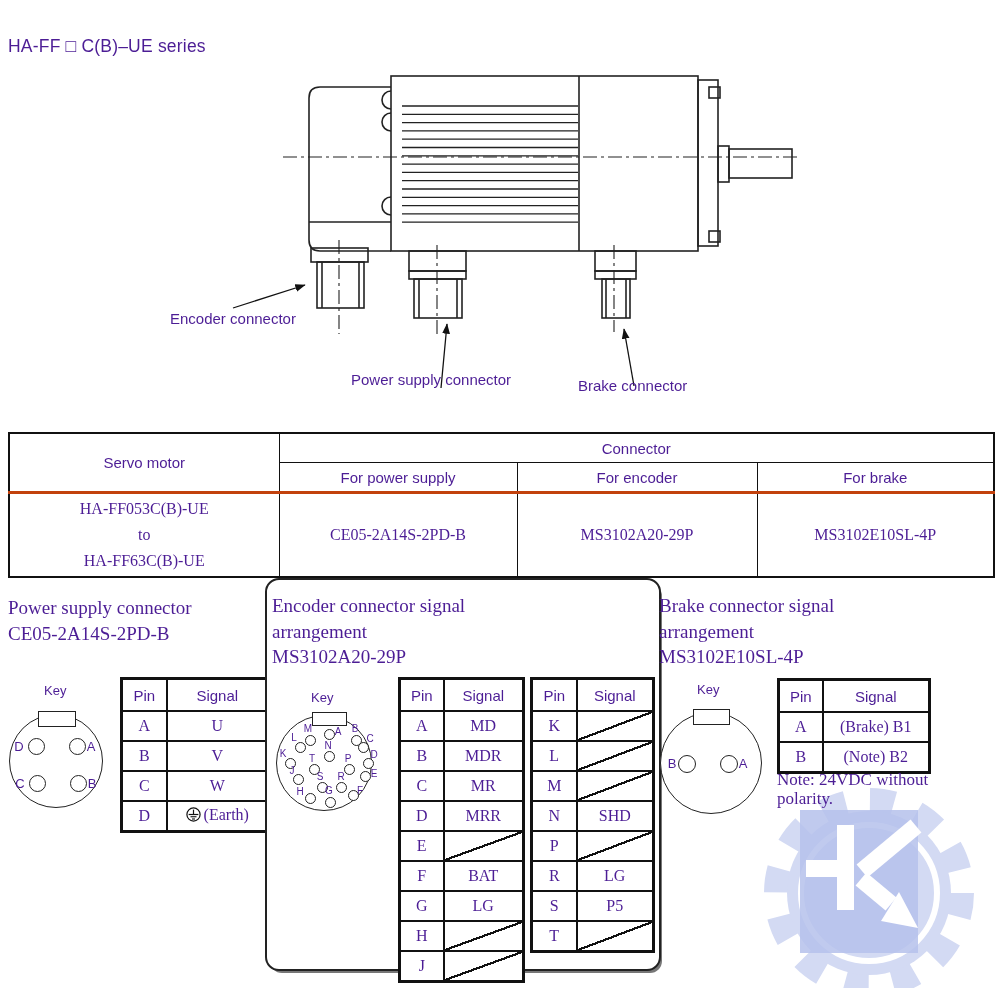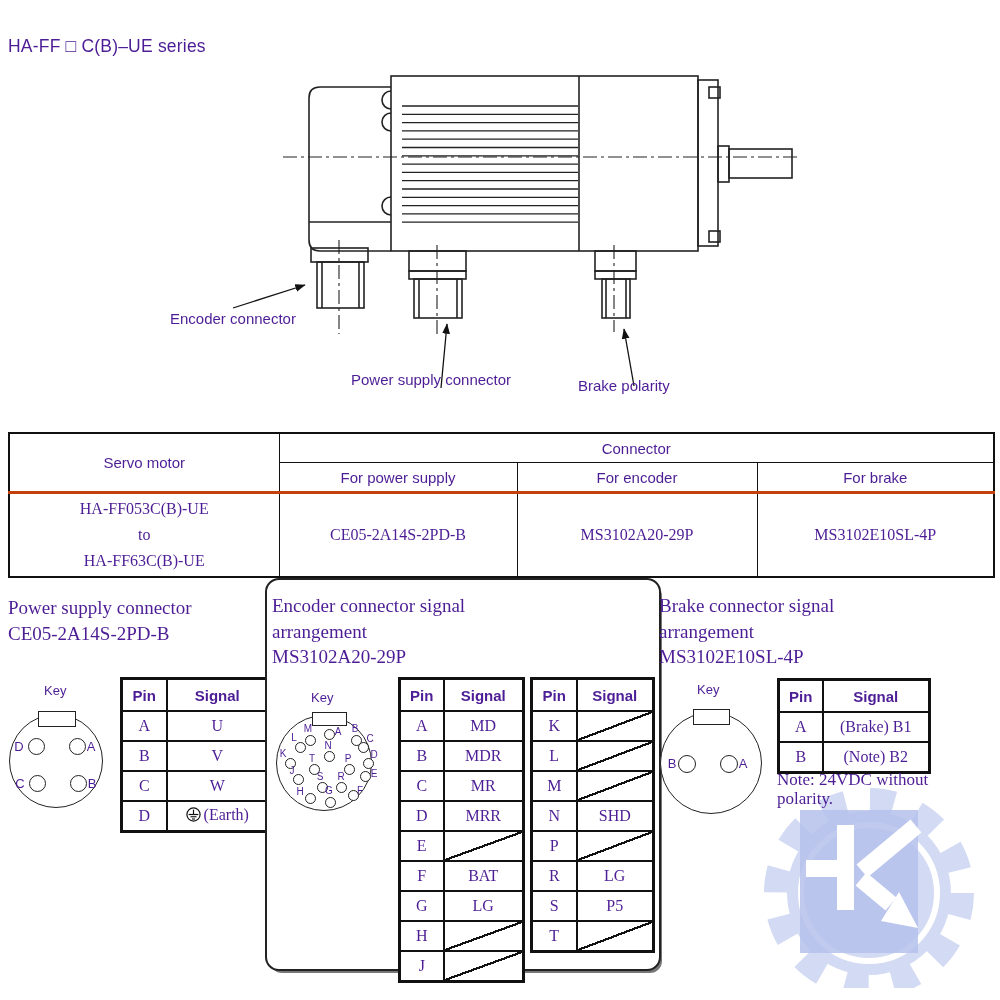--- a/index.html
+++ b/index.html
@@ -12,21 +12,21 @@
   
   .sel-table{position:absolute;left:8px;top:432px;width:985px;border-collapse:collapse;table-layout:fixed;
              border:2.5px solid #111;}
   .sel-table th{border:1.5px solid #111;font-weight:400;font-size:15px;text-align:center;padding:3px 2px;}
   .sel-table td{border:1.5px solid #111;font-size:16px;text-align:center;
                 font-family:"Liberation Serif","DejaVu Serif",serif;}
   .sel-table tr.body-row td{border-top:3px solid #c2410c;height:80px;}
   .mline{line-height:26px;}
   
   .pin-table{position:absolute;border-collapse:collapse;table-layout:fixed;border:3px solid #111;background:#fff;}
-  .pin-table th{border:2px solid #111;height:28px;font-weight:700;font-size:15px;text-align:center;}
+  .pin-table th{border:2px solid #111;height:28px;font-weight:400;font-size:15px;text-align:center;}
   .pin-table td{border:2px solid #111;height:26px;font-size:16px;text-align:center;
                 font-family:"Liberation Serif","DejaVu Serif",serif;}
   td.sig.slash{background:linear-gradient(to bottom right,
                 transparent calc(50% - 1.1px), #111 calc(50% - 1.1px),
                 #111 calc(50% + 1.1px), transparent calc(50% + 1.1px));}
   
   .key-circle{position:absolute;border:1.7px solid #222;border-radius:50%;background:#fff;}
   .key-notch{position:absolute;border:1.6px solid #222;background:#fff;}
   .kp{position:absolute;border:1.5px solid #222;border-radius:50%;background:#fff;}
   .kl{position:absolute;font-size:13px;width:14px;text-align:center;line-height:13px;}
@@ -107,21 +107,21 @@
     <line class="cl" x1="437" y1="245" x2="437" y2="337"></line>
     <line class="cl" x1="614" y1="245" x2="614" y2="332"></line>
 
     <line class="ar" x1="233" y1="308" x2="305" y2="285" marker-end="url(#ah)"></line>
     <line class="ar" x1="441" y1="388" x2="447" y2="324" marker-end="url(#ah)"></line>
     <line class="ar" x1="634" y1="386" x2="624" y2="329" marker-end="url(#ah)"></line>
   </svg>
 
   <div class="abs lbl" style="left:170px;top:310px">Encoder connector</div>
   <div class="abs lbl" style="left:351px;top:371px">Power supply connector</div>
-  <div class="abs lbl" style="left:578px;top:377px">Brake polarity</div>
+  <div class="abs lbl" style="left:578px;top:377px">Brake connector</div>
 
   <table class="sel-table">
     <colgroup>
         <col style="width:270px">
         <col style="width:238px">
         <col style="width:240px">
         <col style="width:237px">
       </colgroup>
     <tbody>
         <tr>

